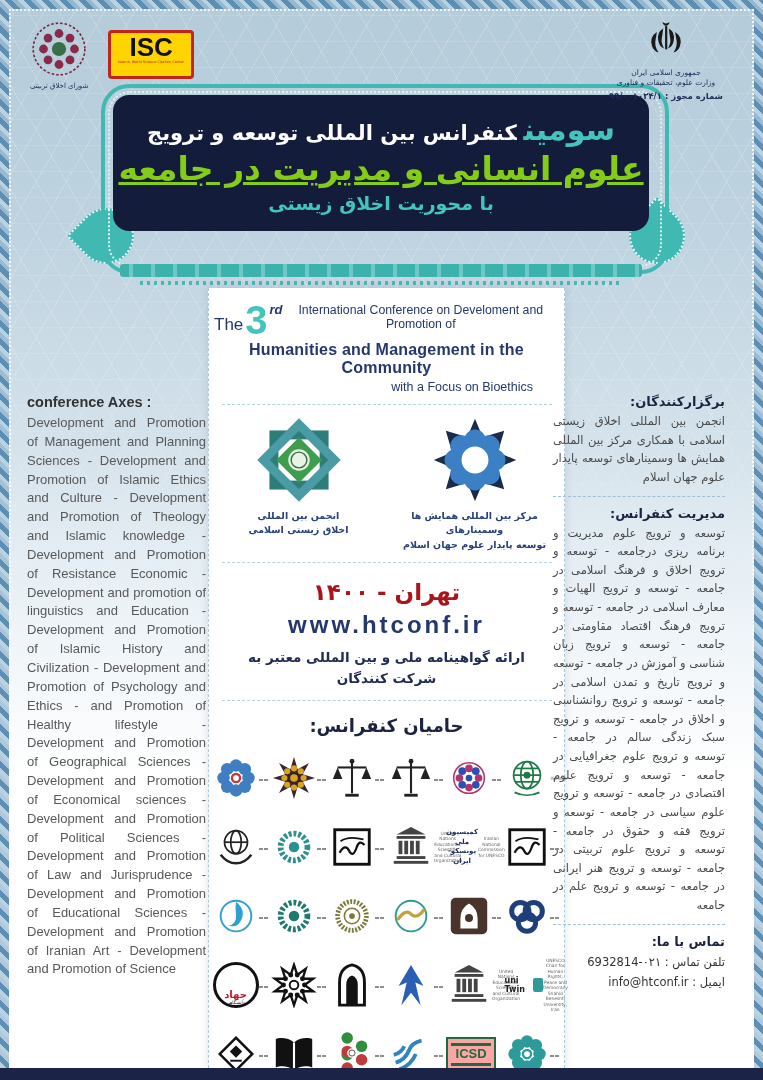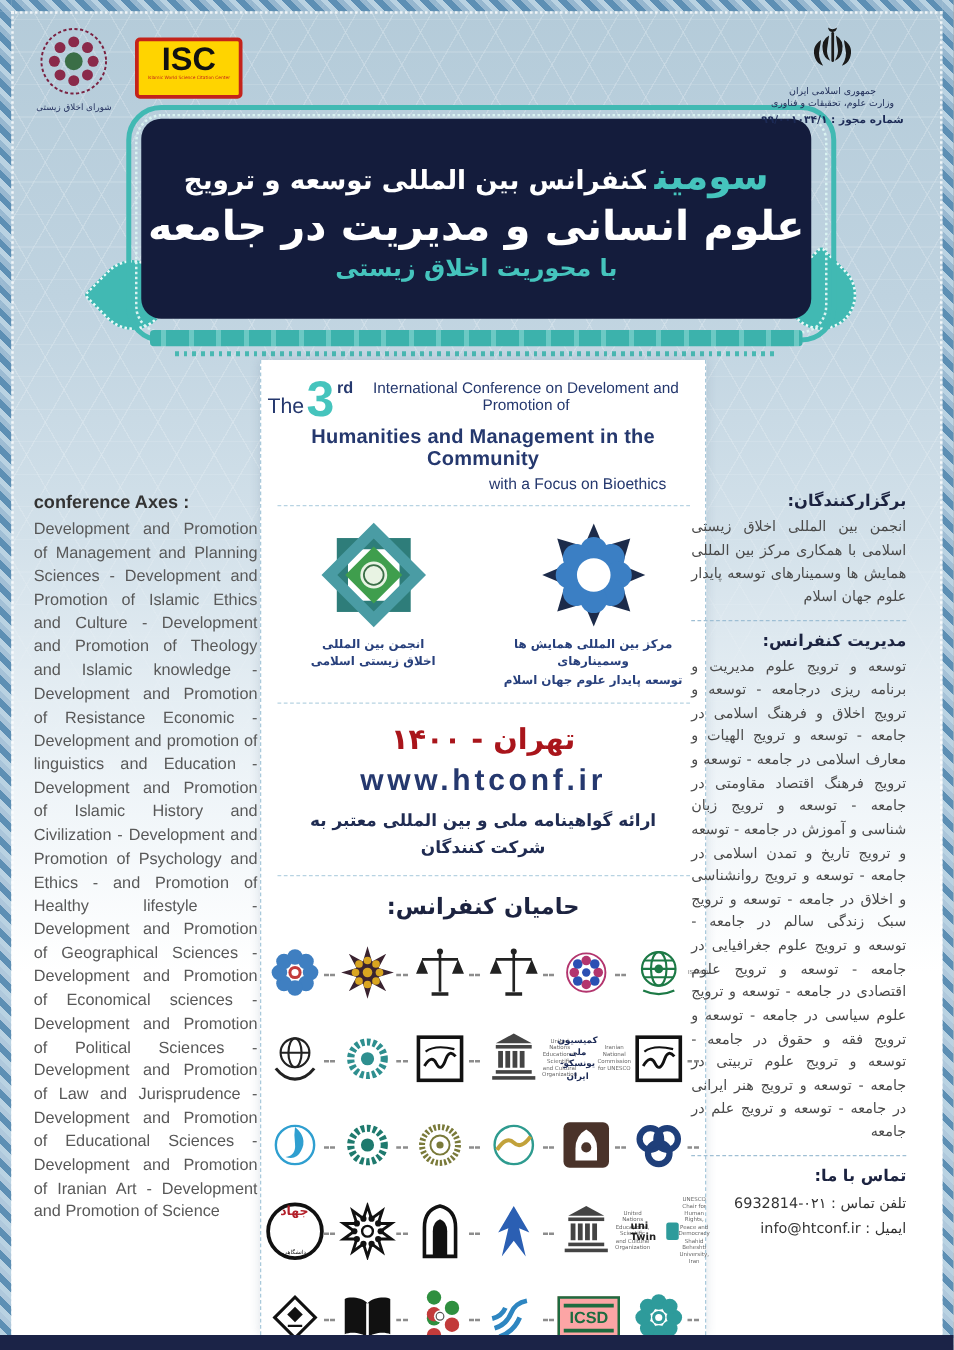--- a/index.html
+++ b/index.html
@@ -31,57 +31,57 @@
   .gov-license{font-size:8.5px;color:#1c2a55;margin-top:3px;font-weight:bold;}
 
   
   .banner-frame{position:absolute;left:101px;top:84px;width:560px;height:182px;z-index:5;
     border:4px solid #41b9b3;border-radius:28px;background:transparent;}
   .banner-frame::before{content:"";position:absolute;inset:3px;border:2px dotted #d9f3f1;border-radius:22px;}
   .curl{position:absolute;width:52px;height:52px;background:#41b9b3;border:2px dotted #eafaf9;z-index:4;
     border-radius:50% 50% 50% 4px;}
   .curl.l{left:78px;top:208px;transform:rotate(45deg);}
   .curl.r{right:78px;top:208px;transform:rotate(135deg);}
-  .banner{position:absolute;left:113px;top:95px;width:536px;height:160px;background:#141c3c;border-radius:16px;z-index:6;
+  .banner{position:absolute;left:113px;top:95px;width:536px;height:136px;background:#141c3c;border-radius:16px;z-index:6;
     display:flex;flex-direction:column;justify-content:center;align-items:center;direction:rtl;}
   .bn1{font-size:21px;color:#fff;font-weight:bold;}
   .bn1 .accent{color:#45c4bd;font-size:30px;margin-left:7px;}
-  .bn2{font-size:33px;color:#ffffff;font-weight:bold;margin-top:2px;}
+  .bn2{font-size:33px;color:#84cc16;font-weight:bold;margin-top:2px;text-decoration:underline;}
   .bn3{font-size:19px;color:#45c4bd;font-weight:bold;margin-top:4px;}
   .teal-band{position:absolute;left:120px;top:264px;width:522px;height:13px;z-index:6;border-radius:3px;
     background:repeating-linear-gradient(90deg,#3cb2ac 0 9px,#6cc9c4 9px 13px,#3cb2ac 13px 22px);}
   .dot-row{position:absolute;left:140px;top:281px;width:482px;height:4px;z-index:6;
     background:repeating-linear-gradient(90deg,#49b8b2 0 3px,transparent 3px 7px);}
 
   
   .panel{position:absolute;left:208px;top:288px;width:355px;bottom:12px;background:#fff;z-index:8;
     border-left:1px dashed #a9c9db;border-right:1px dashed #a9c9db;box-shadow:0 0 8px rgba(60,90,120,.18);
     display:flex;flex-direction:column;align-items:center;}
   .etitle{margin-top:14px;width:345px;text-align:center;color:#25386e;font-family:"Liberation Sans",sans-serif;}
   .etitle .row1{display:flex;justify-content:center;align-items:flex-start;line-height:1.1;}
   .etitle .the{font-size:17px;margin-top:14px;}
   .etitle .num{font-size:40px;font-weight:bold;color:#45c4bd;line-height:.9;margin:0 2px;}
-  .etitle .ord{font-size:13px;font-weight:bold;margin-top:1px;}
+  .etitle .ord{font-size:13px;font-weight:bold;margin-top:1px;font-style:italic;}
   .etitle .l1{font-size:12.3px;margin-top:2px;}
   .etitle .l2{font-size:16px;font-weight:bold;margin-top:3px;letter-spacing:.2px;}
   .etitle .l3{font-size:12.5px;margin-top:3px;text-align:right;padding-right:26px;}
   .sep{width:330px;border-top:1.5px dashed #b7d3e2;margin:10px 0;}
   .orgs{display:flex;justify-content:center;gap:26px;margin-top:2px;}
   .org{display:flex;flex-direction:column;align-items:center;width:150px;}
   .org-cap{font-size:9.5px;font-weight:bold;color:#28407c;text-align:center;line-height:1.5;margin-top:6px;direction:rtl;}
   .city{font-size:23px;font-weight:bold;color:#a9151b;margin-top:6px;direction:rtl;}
   .url{font-size:24px;font-weight:bold;color:#25386e;letter-spacing:3px;margin-top:6px;font-family:"Liberation Sans",sans-serif;cursor:pointer;}
   .cert{width:300px;font-size:13.5px;font-weight:bold;color:#202c52;text-align:center;line-height:1.6;margin-top:8px;direction:rtl;}
   .sup-title{font-size:18px;font-weight:bold;color:#1c2340;margin:4px 0 8px;direction:rtl;}
   .grid{width:348px;display:flex;flex-wrap:wrap;justify-content:space-between;}
   .sp-cell{width:56px;height:69px;display:flex;flex-direction:row;align-items:center;}
   .sp-logo{height:46px;display:flex;align-items:center;justify-content:center;}
   .sp-cap-en{font-size:4.4px;color:#666;text-align:center;line-height:1.25;max-width:55px;}
   .squig{width:42px;height:2px;margin-top:2.5px;background:repeating-linear-gradient(90deg,#8d8d8d 0 4px,transparent 4px 6px);}
-  .jahad{width:40px;height:40px;border-radius:50%;border:3px solid #111;display:flex;flex-direction:column;align-items:center;justify-content:space-between;background:#fff;}
+  .jahad{width:40px;height:40px;border-radius:50%;border:3px solid #111;display:flex;flex-direction:column;align-items:center;justify-content:flex-end;background:#fff;}
   .jahad .w1{color:#b3202a;font-weight:bold;font-size:10px;direction:rtl;line-height:1;}
   .jahad .w2{color:#111;font-size:4.5px;direction:rtl;}
   .icsd{width:46px;height:30px;border:2.5px solid #1d6b3f;display:flex;flex-direction:column;align-items:center;justify-content:center;background:#fca5a5;}
   .icsd .bar{width:40px;height:3px;background:#1d6b3f;}
   .icsd .t{font-family:"Liberation Sans",sans-serif;font-weight:bold;font-size:13px;color:#1d6b3f;line-height:1.3;}
   .unitwin{display:flex;align-items:center;gap:4px;}
   .unitwin .ut{font-size:8px;font-weight:bold;color:#222;}
   .unitwin .sq{width:14px;height:14px;background:#2e9b9b;border-radius:2px;}
   .textonly-fa{font-size:7px;font-weight:bold;color:#1c2a55;direction:rtl;text-align:center;line-height:1.4;}
 
@@ -111,21 +111,21 @@
             <circle cx="32.5" cy="15.5" r="3.4"></circle>
             <circle cx="36" cy="24" r="3.4"></circle>
           <circle cx="32.5" cy="32.5" r="3.4"></circle>
             <circle cx="24" cy="36" r="3.4"></circle>
             <circle cx="15.5" cy="32.5" r="3.4"></circle>
           <circle cx="12" cy="24" r="3.4"></circle>
             <circle cx="15.5" cy="15.5" r="3.4"></circle>
         </g>
         <circle cx="24" cy="24" r="5.5" fill="#3a6e46"></circle>
       </svg>
-      <div class="uni-cap">شورای اخلاق زیستی</div>
+      <div class="uni-cap">شورای اخلاق تربیتی</div>
     </div>
     <div class="isc">
       <span class="big">ISC</span>
       <span class="sub">Islamic World Science Citation Center</span>
     </div>
   </div>
 
   <div class="hdr-right">
     <svg width="44" height="48" viewBox="0 0 48 52">
       <g fill="#1a1a1a">

